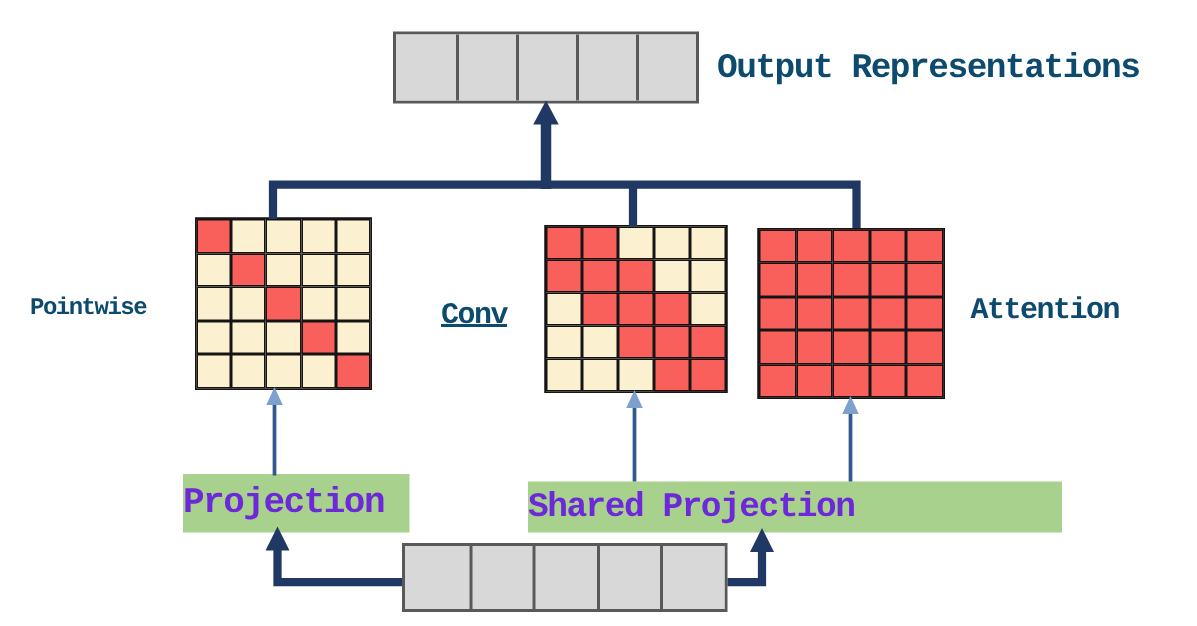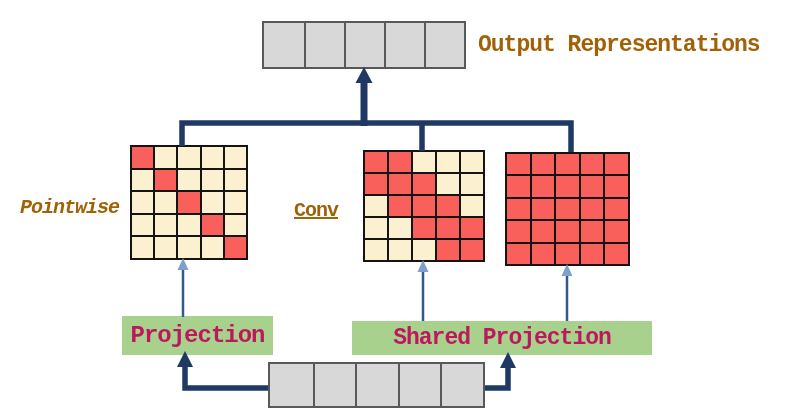--- a/index.html
+++ b/index.html
@@ -18,38 +18,38 @@
   .cell.cold { background:var(--cream); }
   
   .row {
     position:absolute; display:grid; grid-auto-flow:column; grid-auto-columns:1fr;
     border:2px solid var(--gray-border); box-sizing:border-box;
   }
   .row .cell { background:var(--gray); border-left:2px solid var(--gray-border); }
   .row .cell:first-child { border-left:none; }
   
   .proj {
-    position:absolute; background:var(--green); color:#be185d;
-    display:flex; align-items:center; justify-content:center;
+    position:absolute; background:var(--green); color:#6d28d9;
+    display:flex; align-items:center; justify-content:flex-start;
     font-weight:bold; box-sizing:border-box; letter-spacing:-1px;font-family:Liberation Mono, monospace;
   }
   
-  .label { position:absolute; color:#a16207; font-weight:bold; white-space:nowrap; letter-spacing:-1px;text-align:center; }
+  .label { position:absolute; color:#0c4a6e; font-weight:bold; white-space:nowrap; letter-spacing:-1px;text-align:center; }
   #output-row   { left:262px; top:21px;  width:204px; height:48px; }
   #input-row    { left:268px; top:362px; width:217px; height:46px; }
   #m-pointwise  { left:130px; top:145px; width:118px; height:115px; }
   #m-conv       { left:363px; top:150px; width:122px; height:112px; }
   #m-attention  { left:505px; top:152px; width:125px; height:114px; }
   #lbl-output    { left:478px; top:21px;  height:48px; display:flex; align-items:center; font-size:23px; }
   #lbl-input     { left:512px; top:362px; height:46px; display:flex; align-items:center; font-size:21px; }
-  #lbl-pointwise { left:20px;  top:196px; font-size:20px;font-style:italic; }
+  #lbl-pointwise { left:20px;  top:196px; font-size:16px; }
   #lbl-conv      { left:294px; top:199px; font-size:20px;text-decoration:underline; }
   #lbl-attention { left:647px; top:196px; font-size:20px; }
   #box-projection { left:122px; top:316px; width:151px; height:39px; font-size:24px; }
-  #box-shared     { left:352px; top:321px; width:300px; height:34px; font-size:23px; }
+  #box-shared     { left:352px; top:321px; width:356px; height:34px; font-size:23px; }
   .arrows { position:absolute; left:0; top:0; pointer-events:none; z-index:5; }
   .thick { stroke:var(--navy); stroke-width:5.5; fill:none; }
   .thick-head { fill:var(--navy); }
   .thin { stroke:var(--thin-blue); stroke-width:2.5; fill:none; }
   .thin-head { fill:var(--thin-head); }
 </style>
 </head>
 <body>
 
 <div class="canvas">
@@ -163,20 +163,21 @@
       <div class="cell hot"></div>
       <div class="cell hot"></div>
       <div class="cell hot"></div>
       <div class="cell hot"></div>
       <div class="cell hot"></div>
       <div class="cell hot"></div>
       <div class="cell hot"></div>
       <div class="cell hot"></div>
       <div class="cell hot"></div>
     </div>
+  <div class="label" id="lbl-attention">Attention</div>
 
   <div class="proj" id="box-projection">
     <span>Projection</span>
   </div>
   <div class="proj" id="box-shared">
     <span>Shared Projection</span>
   </div>
 
   <div class="row" id="input-row">
       <div class="cell"></div>

